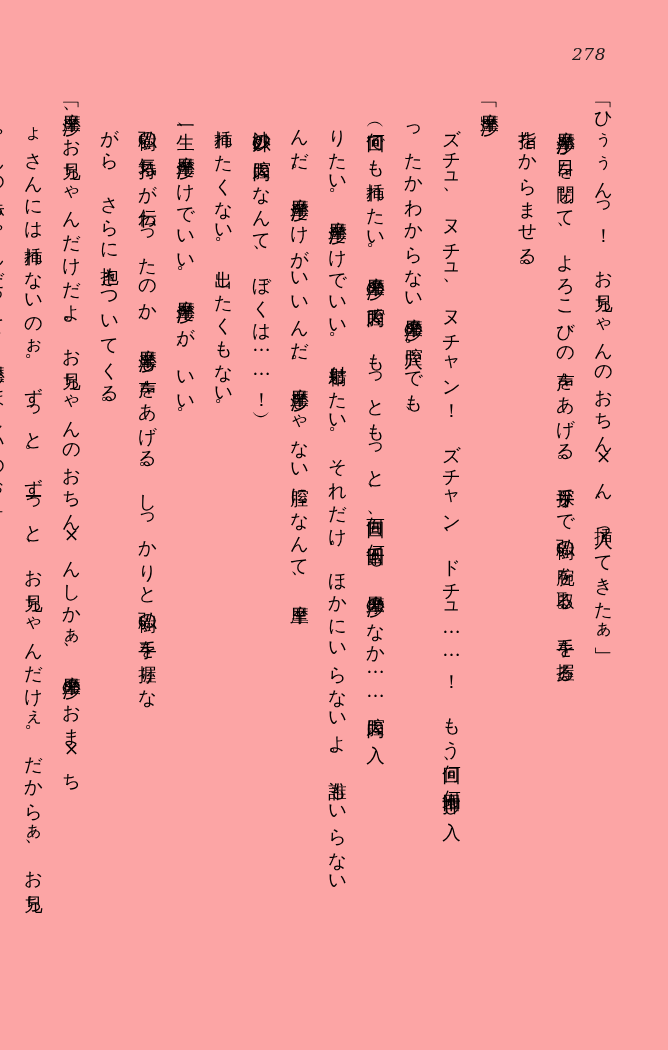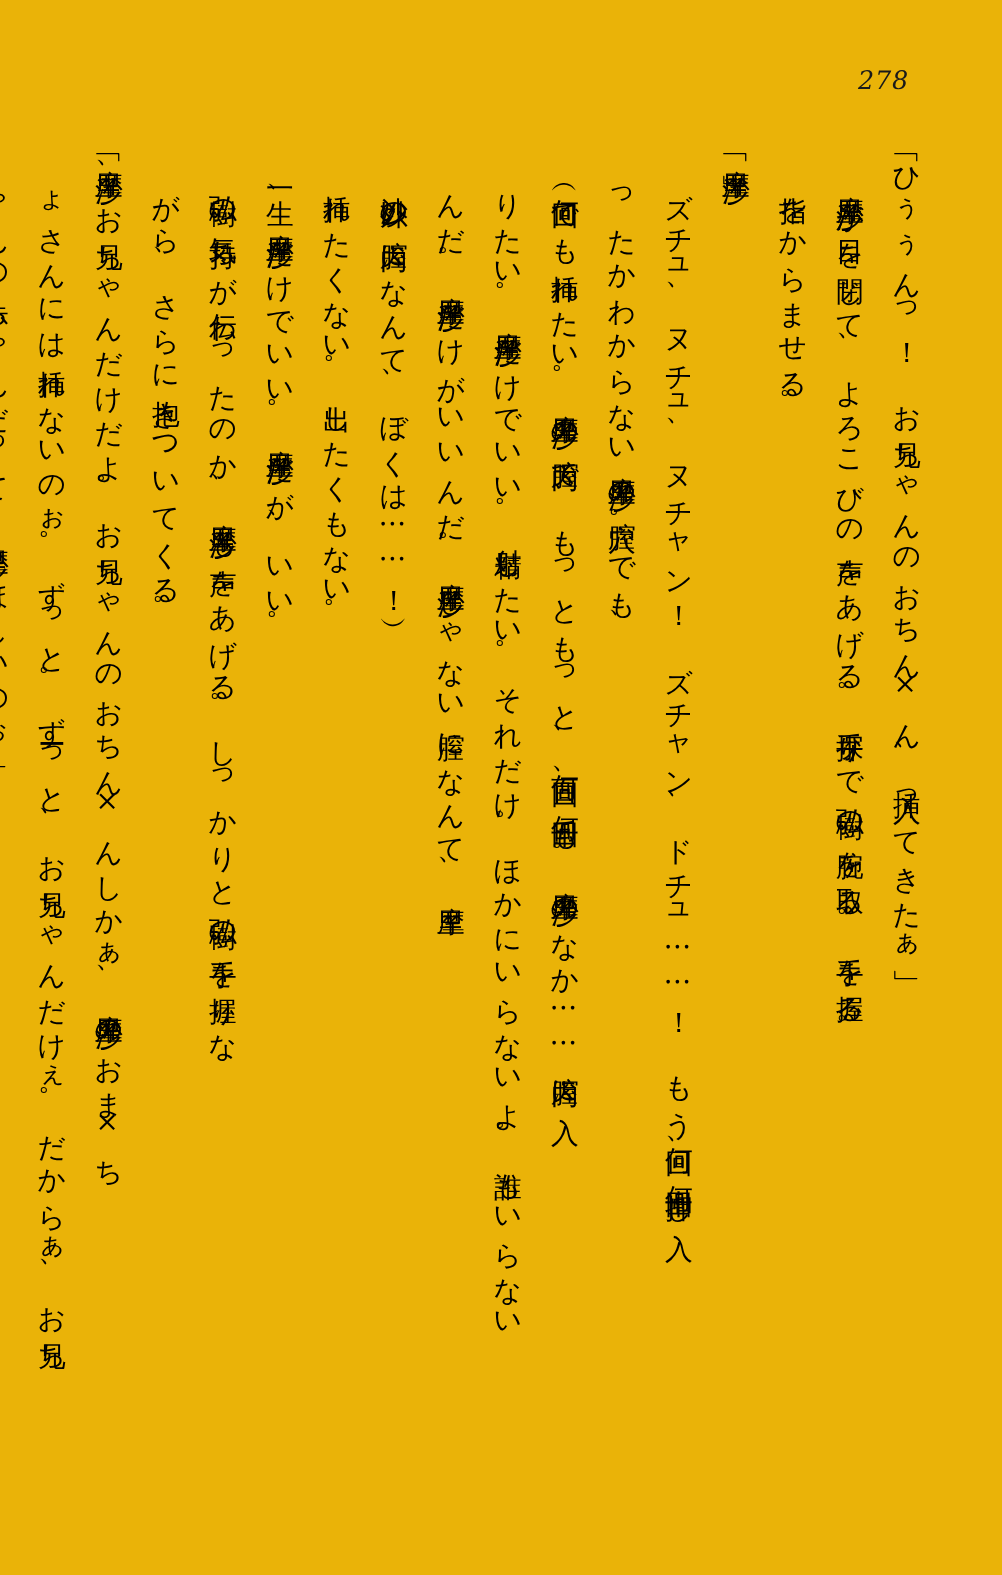--- a/index.html
+++ b/index.html
@@ -12,21 +12,21 @@
     height: 1050px;
     overflow: hidden;
     font-family: "DejaVu Serif", "Liberation Serif", serif;
     color: #000000;
   }
 
   #page {
     position: relative;
     width: 668px;
     height: 1050px;
-    background: #eab308;
+    background: #fca5a5;
     box-sizing: border-box;
   }
 
   
   #page-number {
     position: absolute;
     top: 44px;
     right: 62px;
     font-family: "DejaVu Serif", "Liberation Serif", serif;
     font-style: italic;

